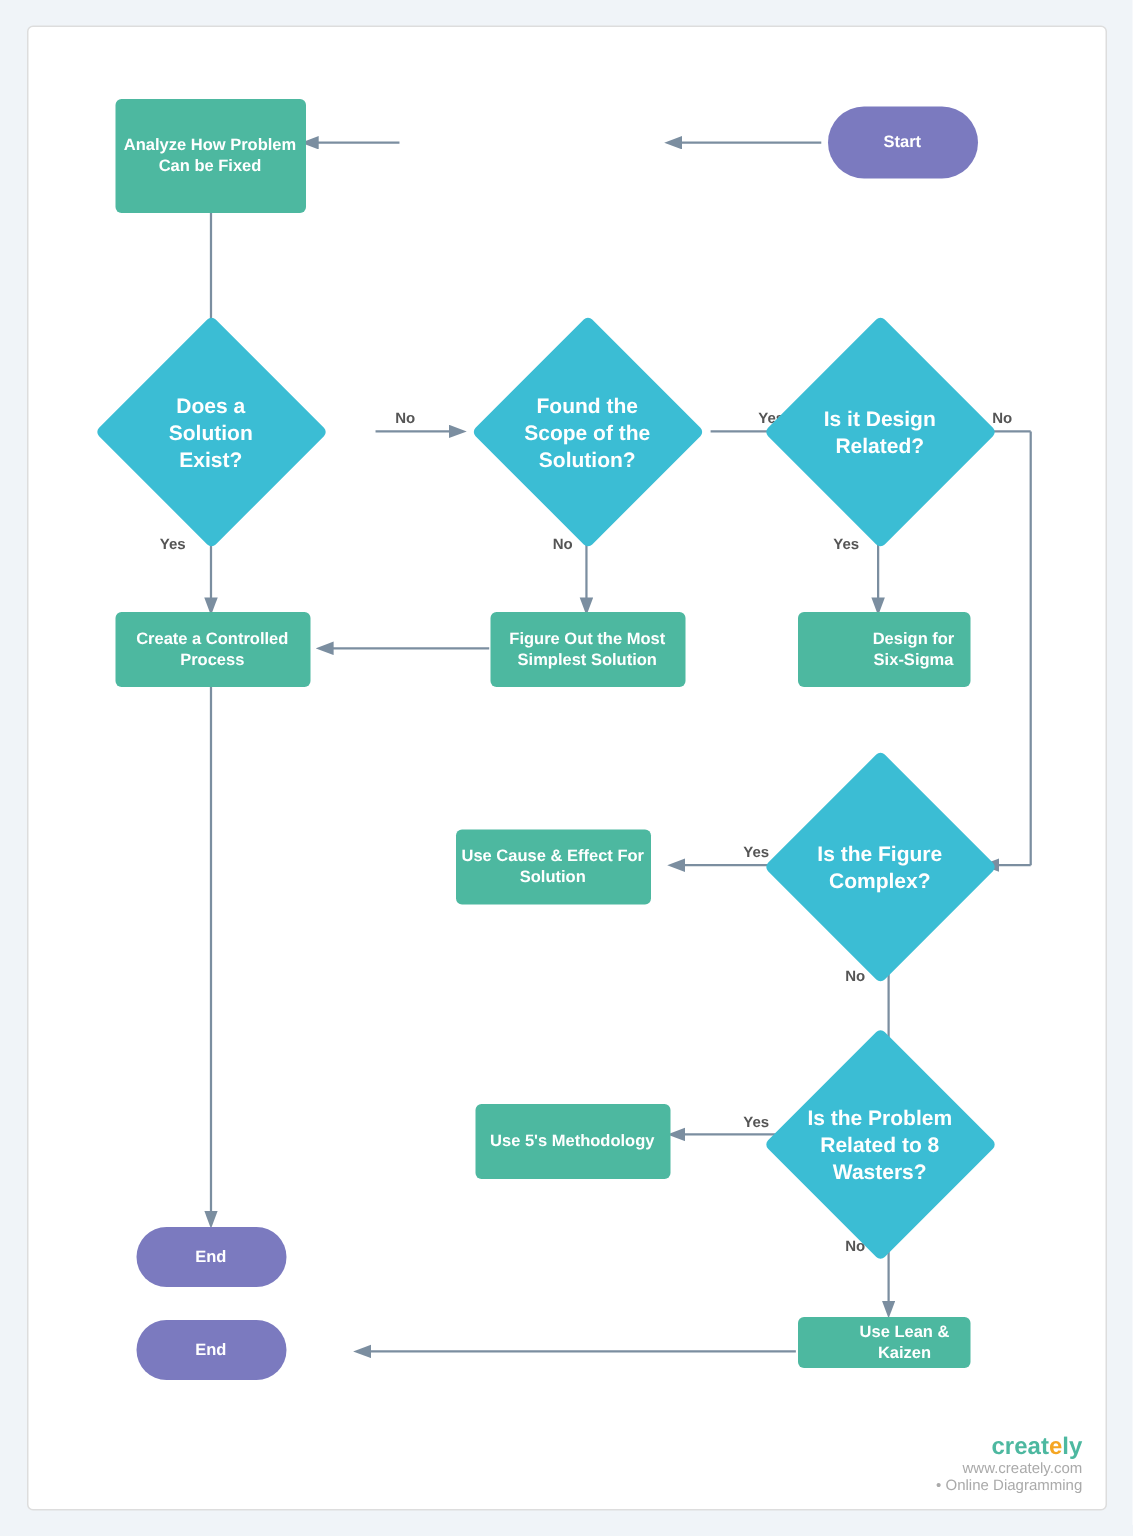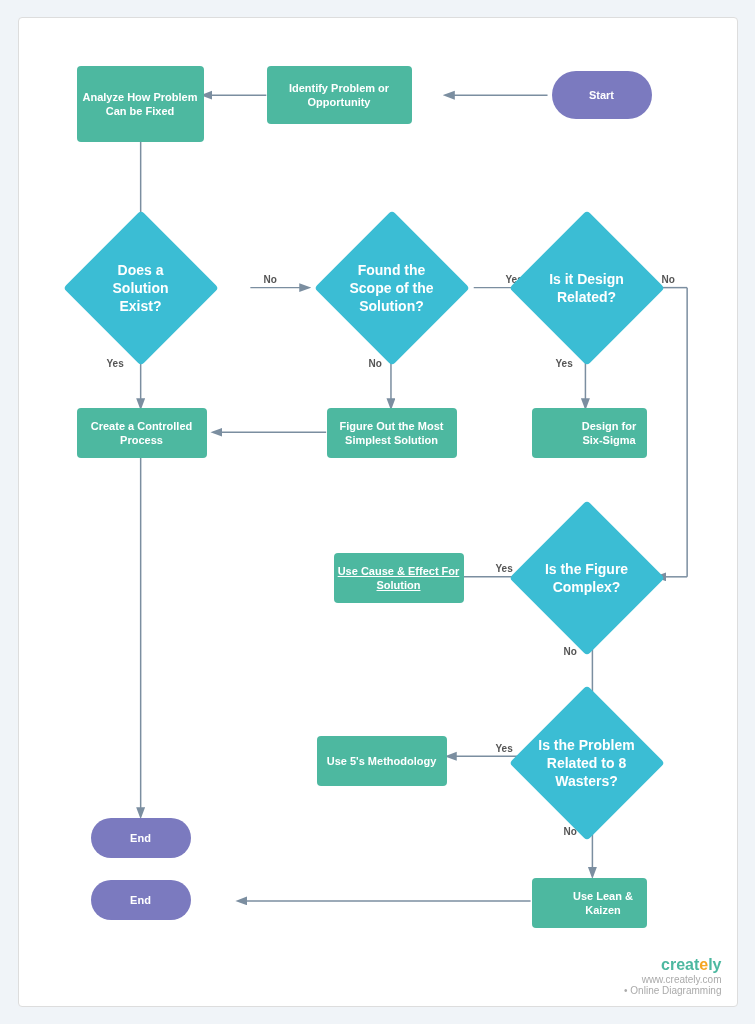--- a/index.html
+++ b/index.html
@@ -150,23 +150,20 @@
   <div class="arrow-label" style="left:643px; top:256px;">No</div>
   <div class="arrow-label" style="left:477px; top:545px;">Yes</div>
   <div class="arrow-label" style="left:545px; top:628px;">No</div>
   <div class="arrow-label" style="left:477px; top:725px;">Yes</div>
   <div class="arrow-label" style="left:545px; top:808px;">No</div>
 
   <div class="node pill-node" style="left:533px; top:53px; width:100px; height:48px;">
     <span>Start</span>
   </div>
 
-  <div class="node rect-node" style="left:248px; top:48px; width:145px; height:58px;">
-    <span>Identify Problem or Opportunity</span>
-  </div>
 
   <div class="node rect-node" style="left:58px; top:48px; width:127px; height:76px;">
     <span>Analyze How Problem Can be Fixed</span>
   </div>
 
   <div class="node diamond-node" style="left:67px; top:215px;">
     <div class="diamond-inner"></div>
     <div class="diamond-text">Does a Solution Exist?</div>
   </div>
 
@@ -190,34 +187,34 @@
 
   <div class="node rect-node" style="left:513px; top:390px; width:115px; height:50px;padding-left:40px;">
     <span>Design for Six-Sigma</span>
   </div>
 
   <div class="node diamond-node" style="left:513px; top:505px;">
     <div class="diamond-inner"></div>
     <div class="diamond-text">Is the Figure Complex?</div>
   </div>
 
-  <div class="node rect-node" style="left:315px; top:535px; width:130px; height:50px;text-decoration:underline;">
+  <div class="node rect-node" style="left:285px; top:535px; width:130px; height:50px;">
     <span>Use Cause &amp; Effect For Solution</span>
   </div>
 
   <div class="node diamond-node" style="left:513px; top:690px;">
     <div class="diamond-inner"></div>
     <div class="diamond-text">Is the Problem Related to 8 Wasters?</div>
   </div>
 
   <div class="node rect-node" style="left:298px; top:718px; width:130px; height:50px;">
     <span>Use 5's Methodology</span>
   </div>
 
-  <div class="node rect-node" style="left:513px; top:860px; width:115px; height:50px;padding-left:28px;">
+  <div class="node rect-node" style="left:513px; top:860px; width:115px; height:34px;padding-left:28px;">
     <span>Use Lean &amp; Kaizen</span>
   </div>
 
   <div class="node pill-node" style="left:72px; top:800px; width:100px; height:40px;">
     <span>End</span>
   </div>
 
   <div class="node pill-node" style="left:72px; top:862px; width:100px; height:40px;">
     <span>End</span>
   </div>

